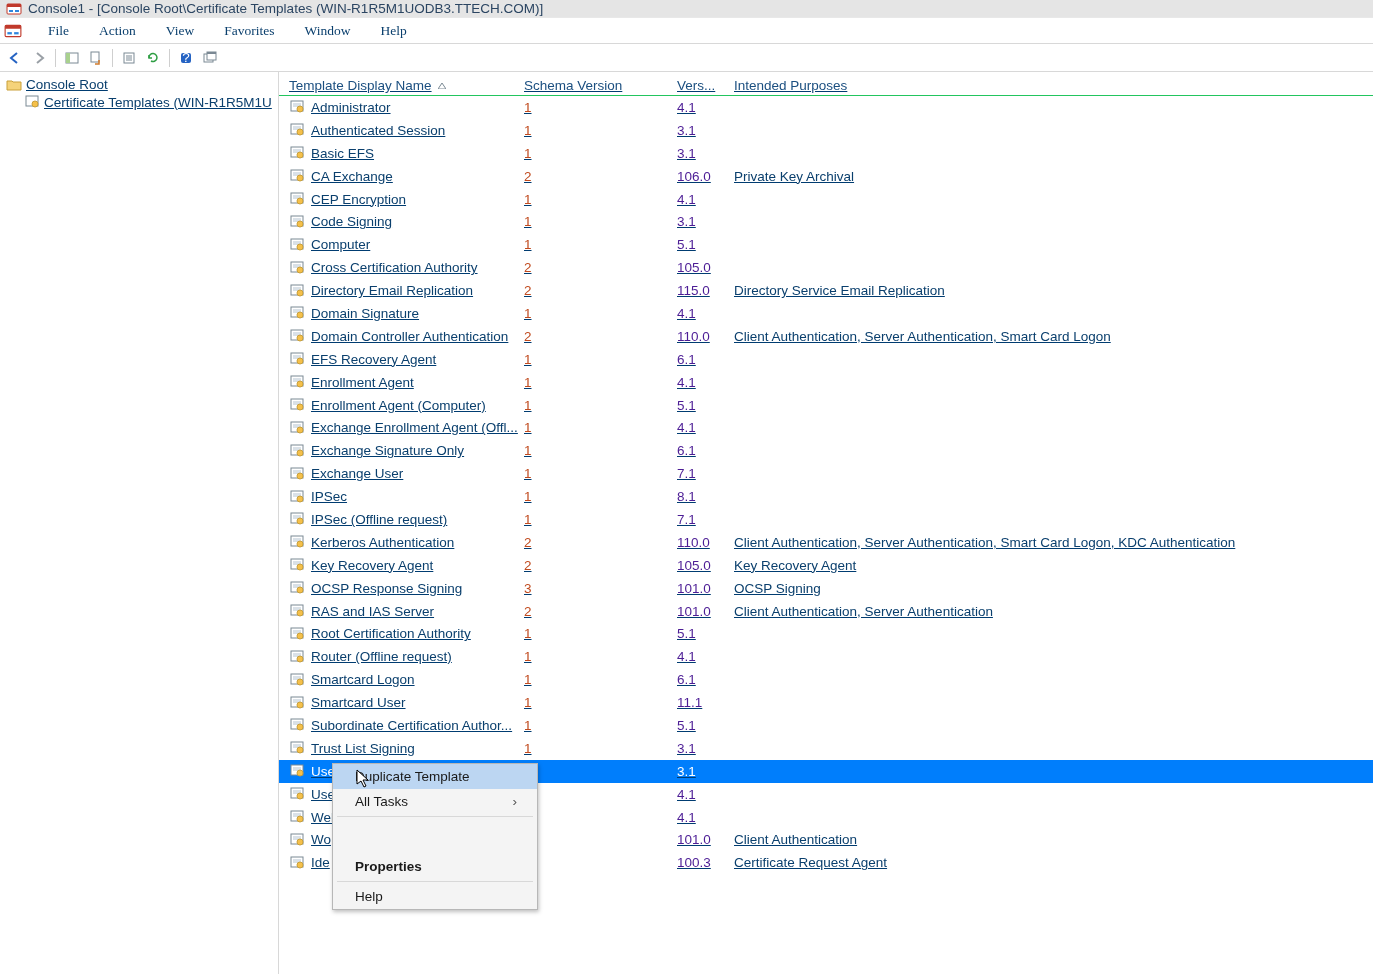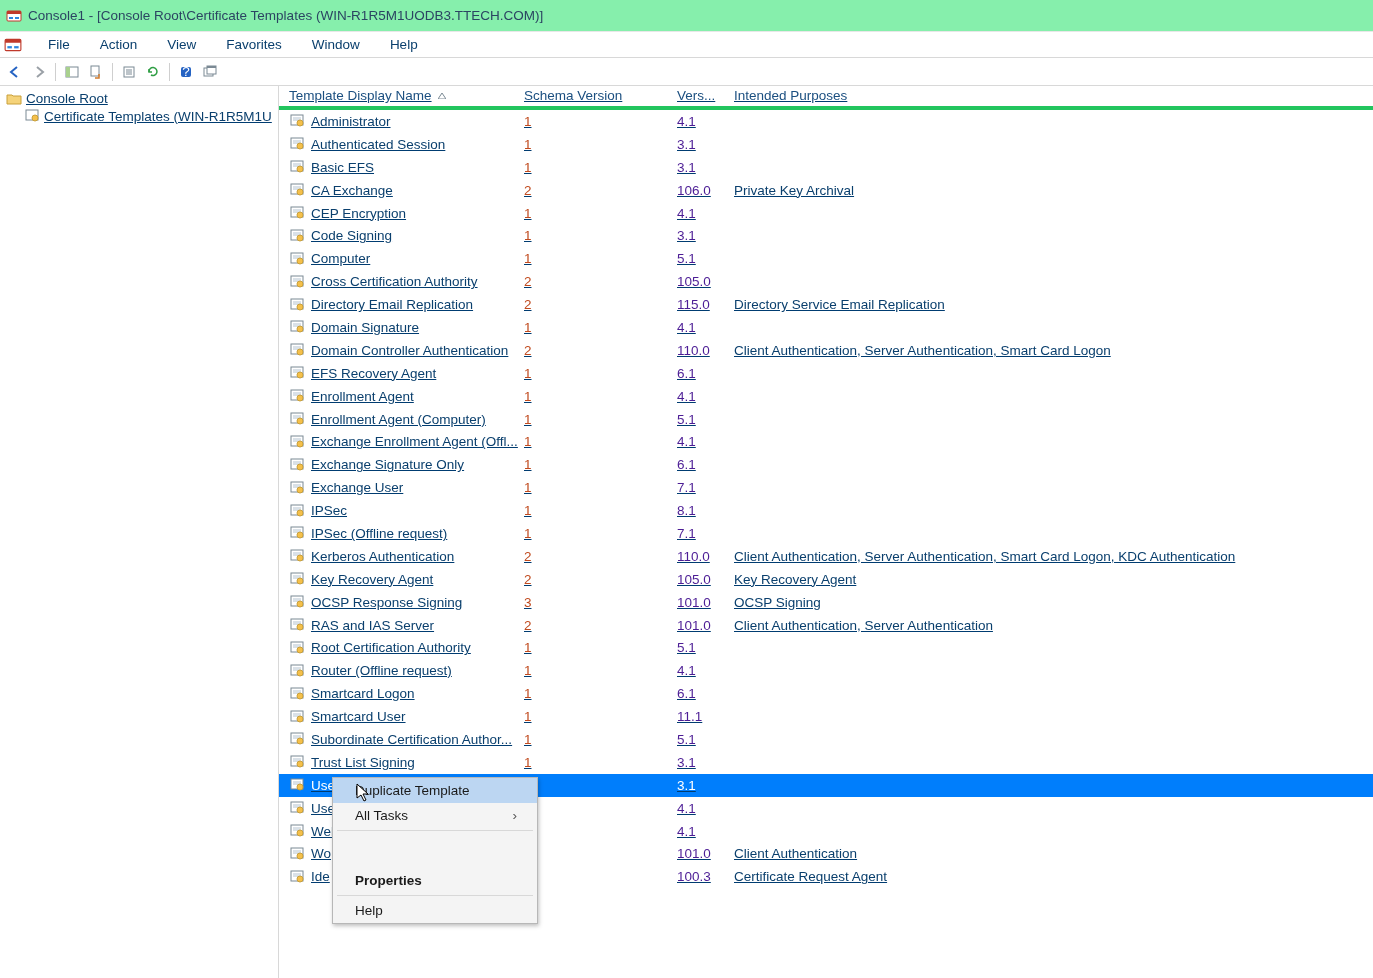--- a/index.html
+++ b/index.html
@@ -1,43 +1,43 @@
 <!DOCTYPE html>
 <html><head>
 <meta charset="utf-8">
 <style>
   * { box-sizing: border-box; margin: 0; padding: 0; font-family: "Segoe UI", Tahoma, sans-serif; font-size: 13.5px; }
   body { background: #fff; width: 1373px; height: 978px; overflow: hidden; color: #003c71; }
 
   
-  .titlebar { height: 32px; display: flex; align-items: center; gap: 6px; padding: 3px 6px; background: #86efac; border-bottom: 1px solid #e8e8e8; }
+  .titlebar { height: 18px; display: flex; align-items: center; gap: 6px; padding: 3px 6px; background: #e5e5e5; border-bottom: 1px solid #e8e8e8; }
   .titlebar .app-icon { width: 16px; height: 16px; }
   .titlebar-text { color: #2b4562; font-size: 13.5px; }
 
   
   .menubar { height: 26px; display: flex; align-items: center; gap: 18px; padding: 2px 6px 2px 4px; border-bottom: 1px solid #d8d8d8; }
-  .menubar .menu-item { color: #0a3f6d; padding: 2px 6px; cursor: default; }
+  .menubar .menu-item { color: #0a3f6d; padding: 2px 6px; cursor: default; font-family: Liberation Serif, serif; }
   .menubar .app-icon { width: 18px; height: 18px; margin-right: 2px; }
 
   
   .toolbar { height: 28px; display: flex; align-items: center; gap: 2px; padding: 2px 4px; border-bottom: 1px solid #d8d8d8; background: #fff; }
   .tool-btn { width: 22px; height: 22px; display: flex; align-items: center; justify-content: center; border: 1px solid transparent; }
   .tool-sep { width: 1px; height: 18px; background: #cfcfcf; margin: 0 3px; }
 
   
   .split { display: flex; height: calc(978px - 22px - 26px - 28px); text-decoration: underline; }
   .tree-pane { width: 279px; border-right: 1px solid #d8d8d8; background: #fff; padding: 4px 0; overflow: hidden; }
   .tree-row { display: flex; align-items: center; gap: 4px; padding: 1px 6px; white-space: nowrap; color: #0a3f6d; }
   .tree-row.child { padding-left: 24px; }
   .folder-icon { width: 16px; height: 14px; }
   .template-icon { width: 16px; height: 16px; }
 
   
   .list-pane { flex: 1; display: flex; flex-direction: column; position: relative; }
-  .list-header { display: flex; border-bottom: 4px solid #22c55e; height: 24px; align-items: flex-start; padding-left: 4px; }
+  .list-header { display: flex; border-bottom: 1px solid #22c55e; height: 24px; align-items: flex-end; padding-left: 4px; }
   .col { color: #1b4f80; padding: 2px 6px; display: flex; align-items: center; gap: 6px; }
   .col-name { width: 235px; }
   .col-schema { width: 153px; }
   .col-vers { width: 57px; }
   .col-purposes { flex: 1; }
   .sort-caret { width: 8px; height: 6px; }
 
   .list-body { flex: 1; overflow: hidden; }
   .row { display: flex; align-items: center; height: 22.9px; padding-left: 4px; color: #0a3f6d; }
   .row.selected { background: #007efc; color: #fff; }

